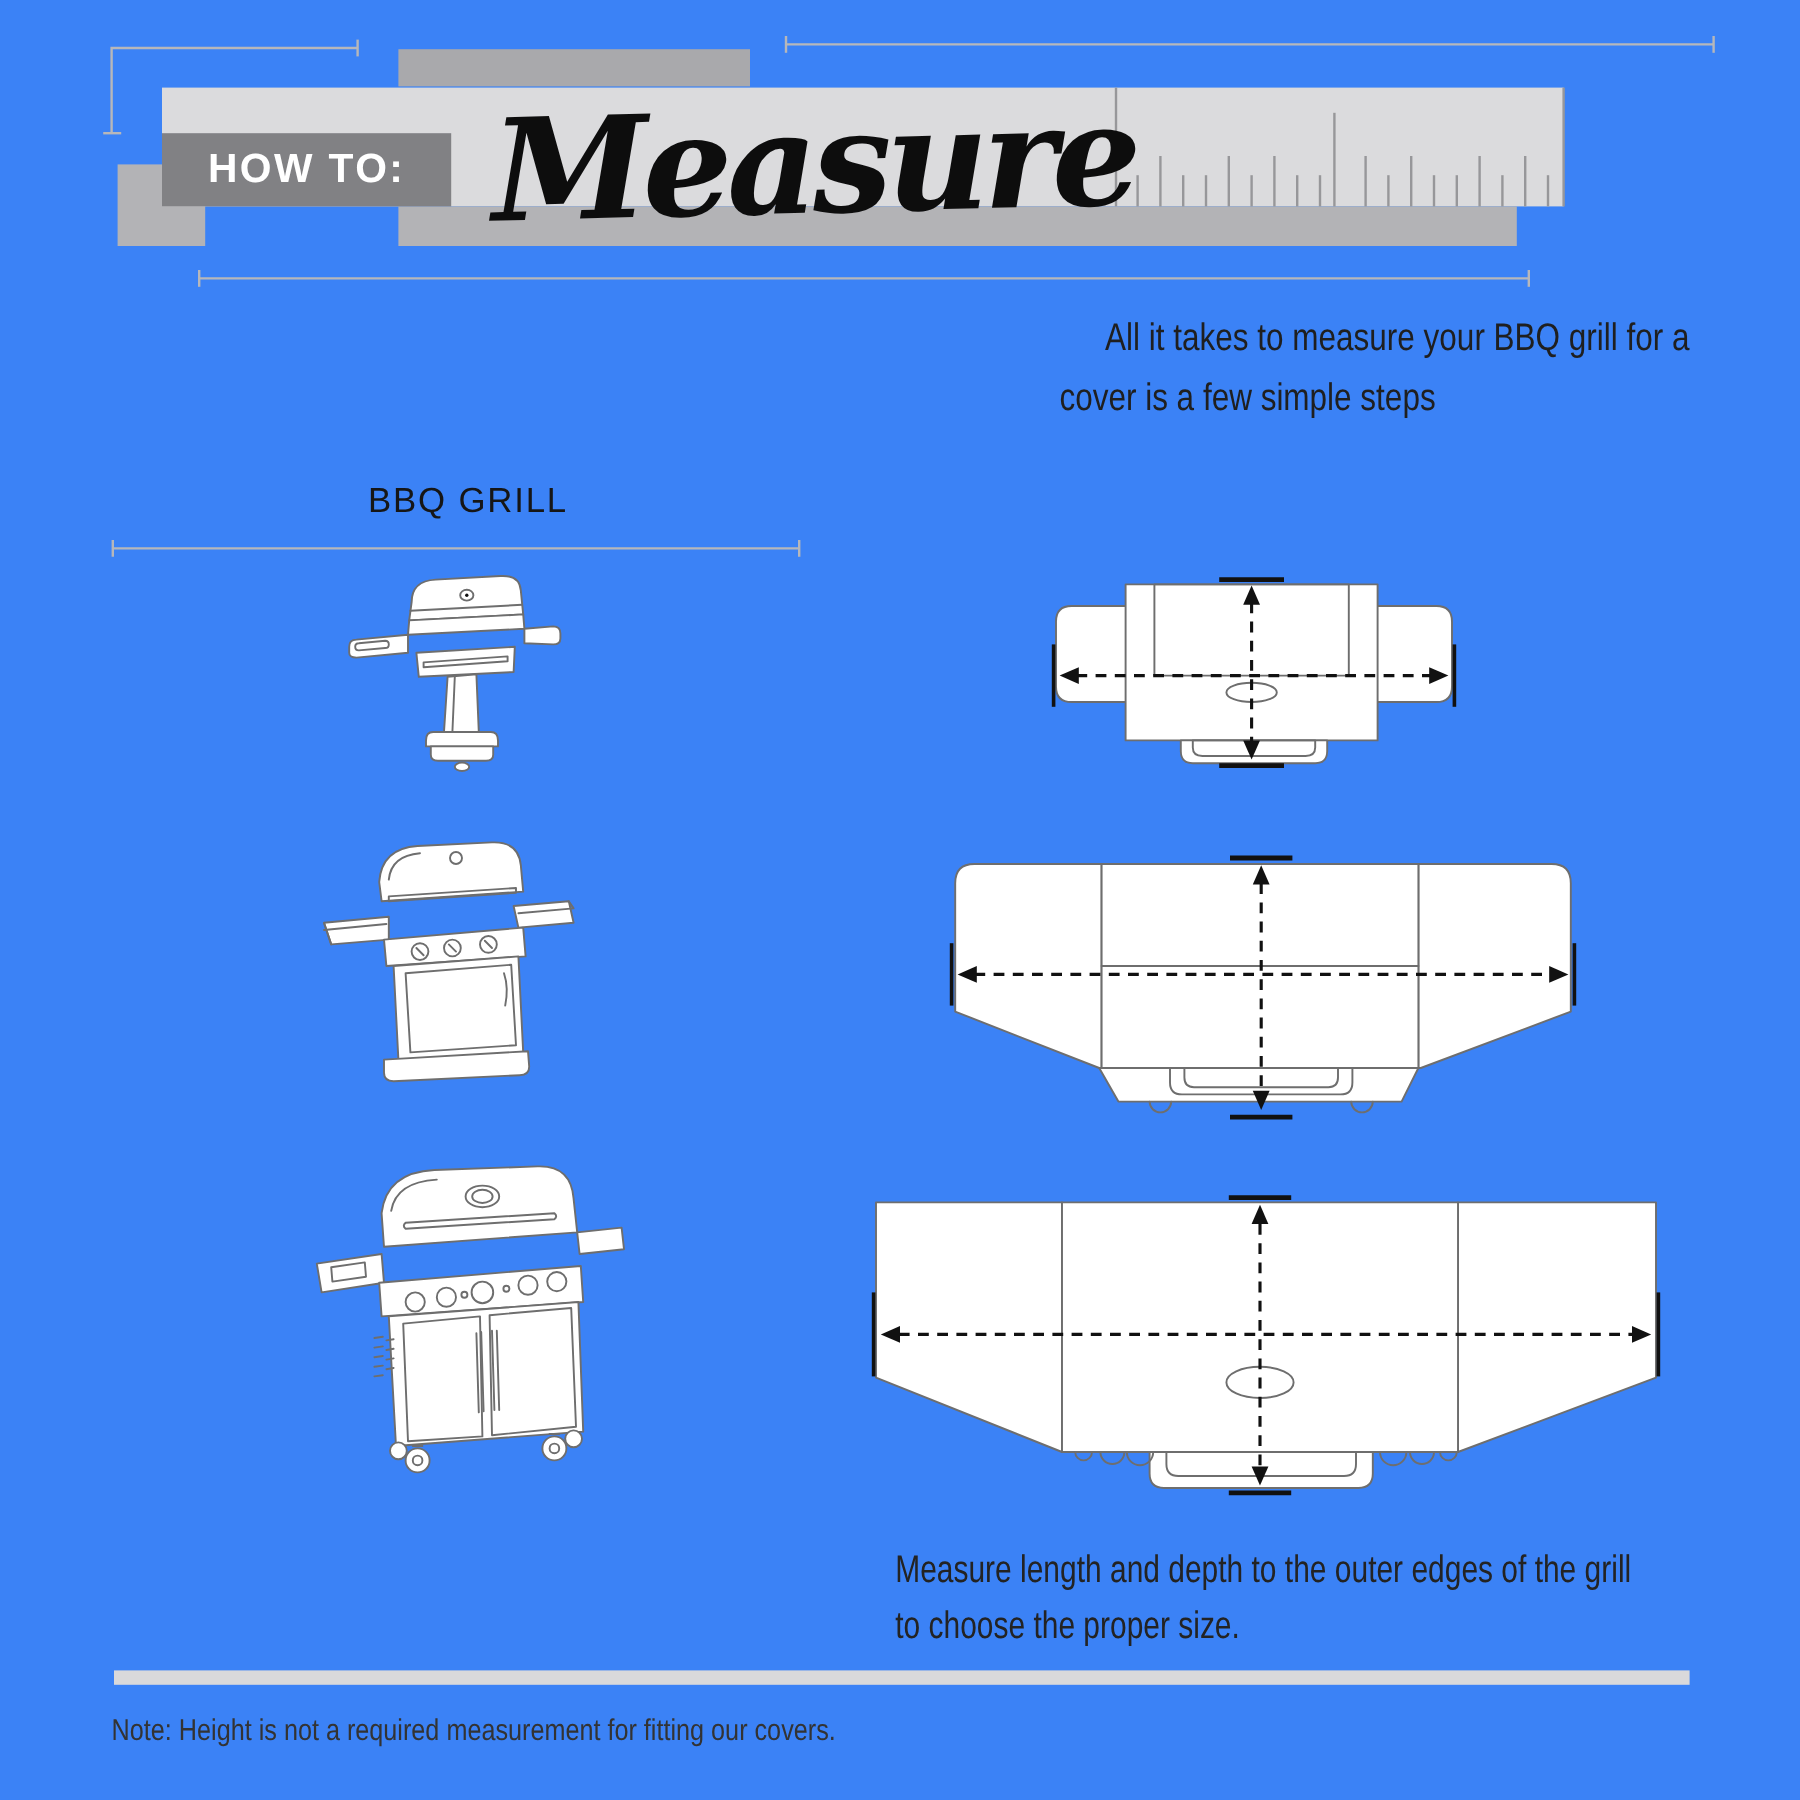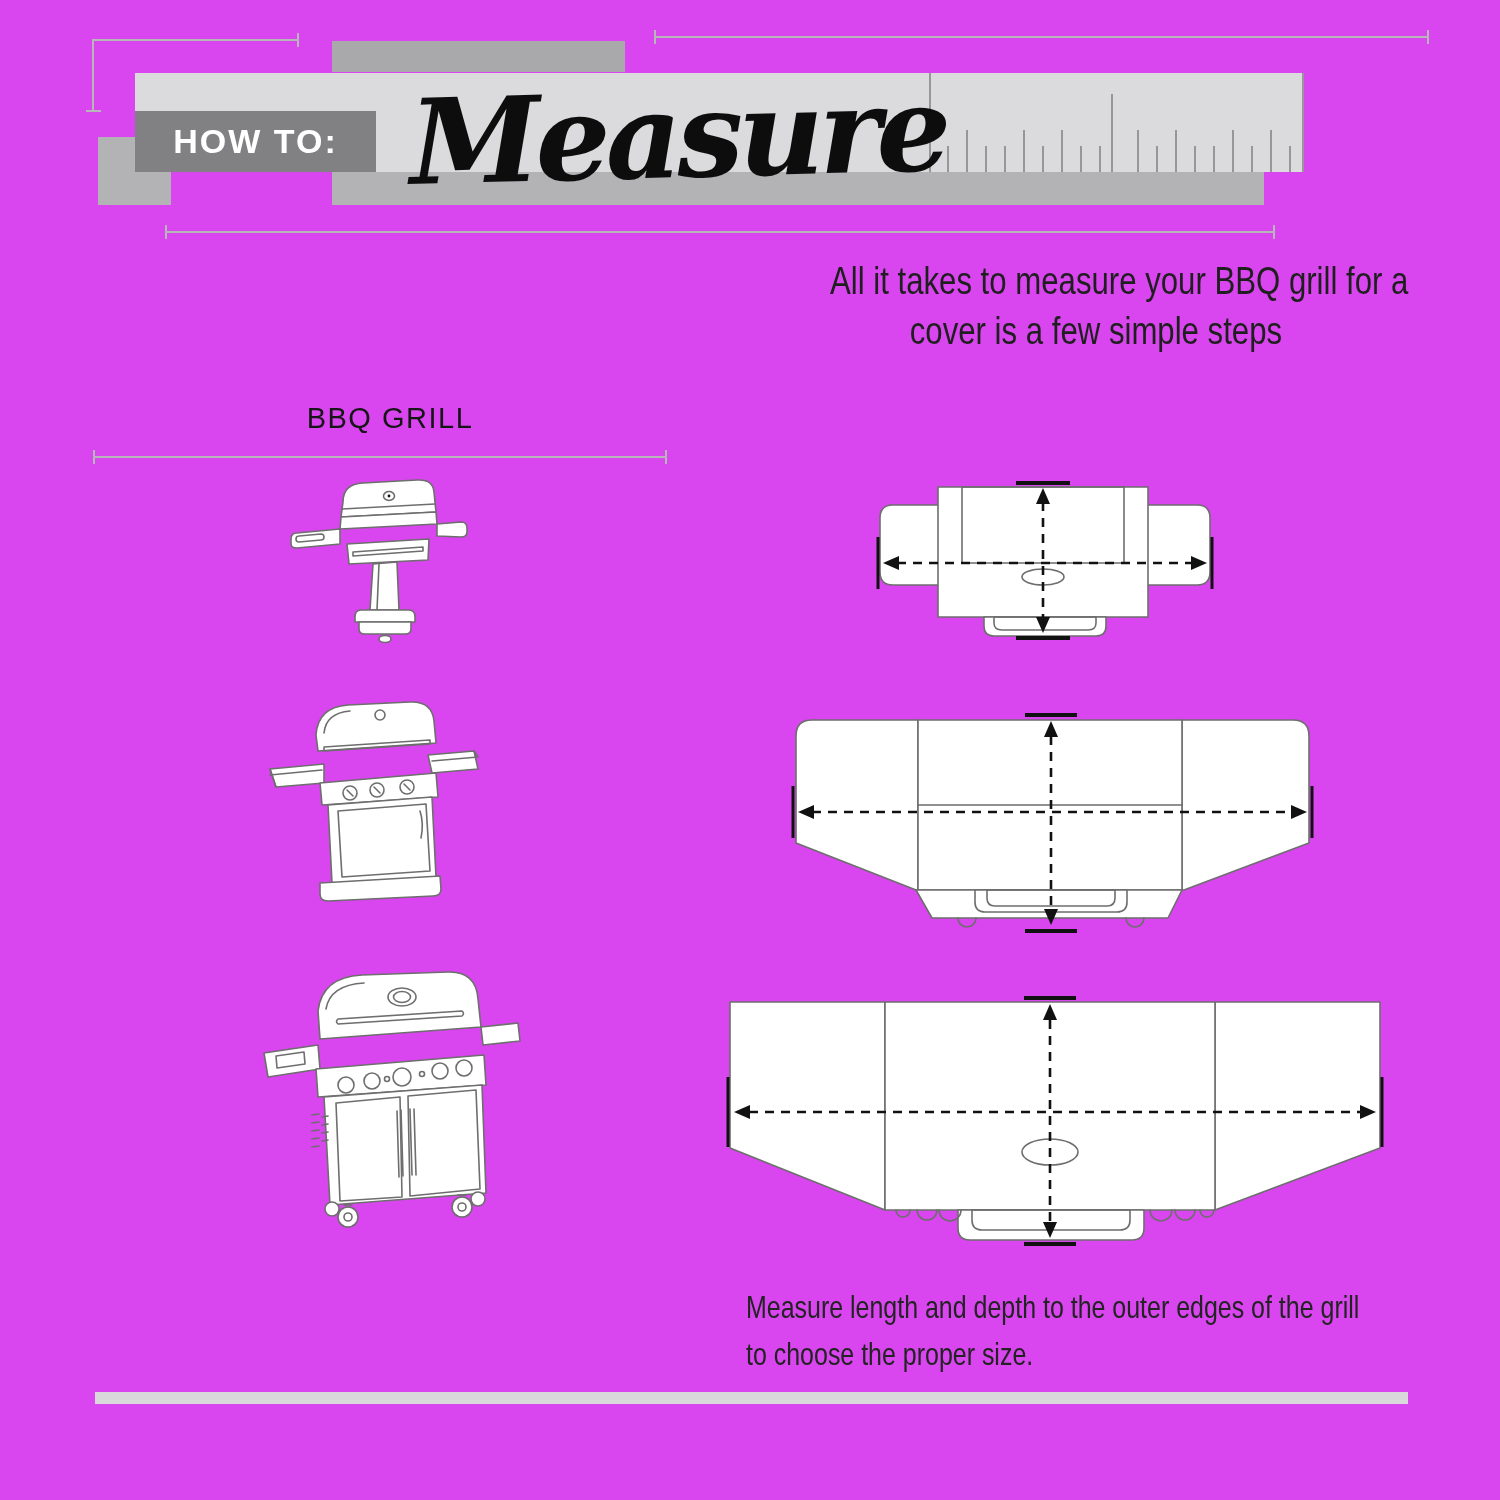--- a/index.html
+++ b/index.html
@@ -1,41 +1,41 @@
 <!DOCTYPE html>
 <html style="--band-light: #dbdbdd; --gray-mid: #a9a9ac; --gray-strip: #b3b3b6; --kicker-box: #818184; --kicker-text: #ffffff; --line-gray: #b7b7ba; --art-stroke: #6e6e6e; --arrow-black: #111111; --text-dark: #1f1f1f;"><head>
 <meta charset="utf-8">
 <style>
   :root{
     --band-light:#dbdbdd; --gray-mid:#a9a9ac; --gray-strip:#b3b3b6;
     --kicker-box:#818184; --kicker-text:#ffffff; --line-gray:#b7b7ba;
     --art-stroke:#6e6e6e; --arrow-black:#111111; --text-dark:#1f1f1f;
   }
   html,body{margin:0;padding:0;background:#fff;}
-  .canvas{position:relative;width:1500px;height:1500px;background:#d946ef;overflow:hidden;
+  .canvas{position:relative;width:1500px;height:1500px;background:#3b82f6;overflow:hidden;
           font-family:"Liberation Sans",sans-serif;color:var(--text-dark);}
   .abs{position:absolute;}
   svg{display:block;}
   
   .art{stroke:var(--art-stroke);stroke-width:1.6;fill:#ffffff;stroke-linejoin:round;stroke-linecap:round;}
   .artn{stroke:var(--art-stroke);stroke-width:1.6;fill:none;stroke-linejoin:round;stroke-linecap:round;}
   .dash{stroke:var(--arrow-black);stroke-width:2.6;stroke-dasharray:9 7;fill:none;}
   .cap{stroke:var(--arrow-black);stroke-width:4;}
   .capv{stroke:var(--arrow-black);stroke-width:3;}
   .head{fill:var(--arrow-black);stroke:none;}
   .mline{stroke:var(--line-gray);stroke-width:2;fill:none;}
   .rline{stroke:#97979a;stroke-width:2;fill:none;}
   
   .kicker{left:135px;top:111px;width:241px;height:61px;line-height:61px;text-align:center;
           color:var(--kicker-text);font-weight:700;font-size:34px;letter-spacing:2px;}
   .script-title{left:398px;top:66px;width:560px;text-align:center;
           font-family:"DejaVu Serif",serif;font-style:italic;font-weight:700;
           font-size:118px;letter-spacing:-5px;color:#0d0d0d;transform:rotate(-1.5deg);}
   
-  .intro{right:92px;top:256px;text-align:center;font-size:38px;line-height:50px;color:var(--text-dark);}
+  .intro{right:92px;top:256px;text-align:left;font-size:32px;line-height:50px;color:var(--text-dark);}
   .intro .nline{display:inline-block;transform:scaleX(.82);transform-origin:100% 50%;white-space:nowrap;}
   .bbq-label{left:240px;top:402px;width:300px;text-align:center;font-weight:400;
              font-size:29px;letter-spacing:1.5px;color:#161616;}
   .instruction{left:746px;top:1284px;font-size:32px;line-height:47px;color:#232323;}
   .instruction .nline{display:inline-block;transform:scaleX(.78);transform-origin:0 50%;white-space:nowrap;}
   .note-bar{left:95px;top:1392px;width:1313px;height:12px;background:#d9d9db;}
   .note-text{left:93px;top:1428px;font-size:25px;color:#333;}
   .note-text .nline{display:inline-block;transform:scaleX(.84);transform-origin:0 50%;white-space:nowrap;}
 </style>
 </head>
@@ -287,14 +287,17 @@
       <polygon class="head" points="651,122 635,115 635,129"></polygon>
     </g>
   </svg>
 
   <div class="abs instruction">
     <span class="nline">Measure length and depth to the outer edges of the grill</span><br>
     <span class="nline">to choose the proper size.</span>
   </div>
 
   <div class="abs note-bar"></div>
+  <div class="abs note-text">
+    <span class="nline">Note: Height is not a required measurement for fitting our covers.</span>
+  </div>
 
 </div>
 
 </body></html>

